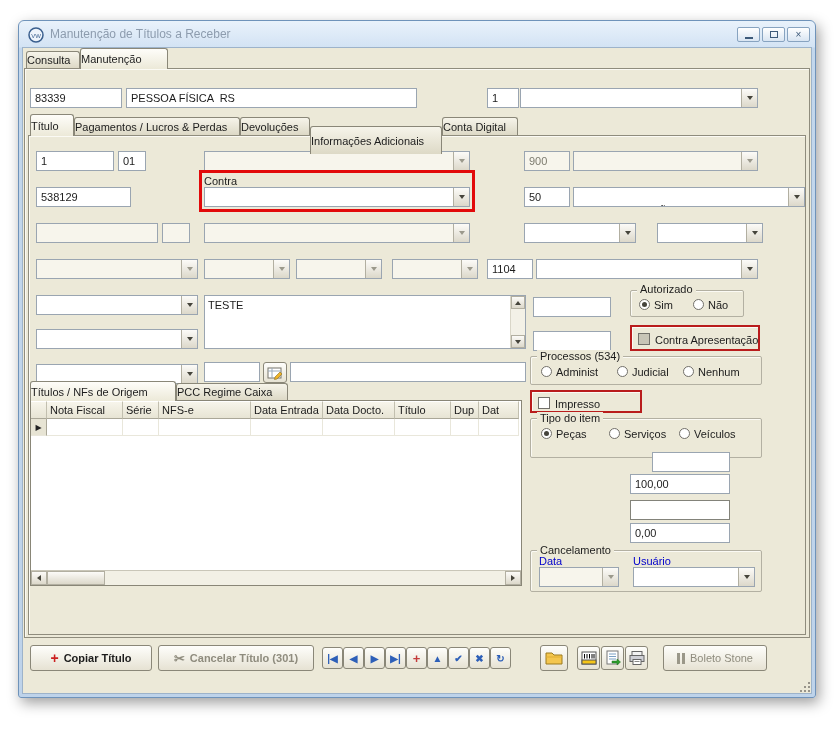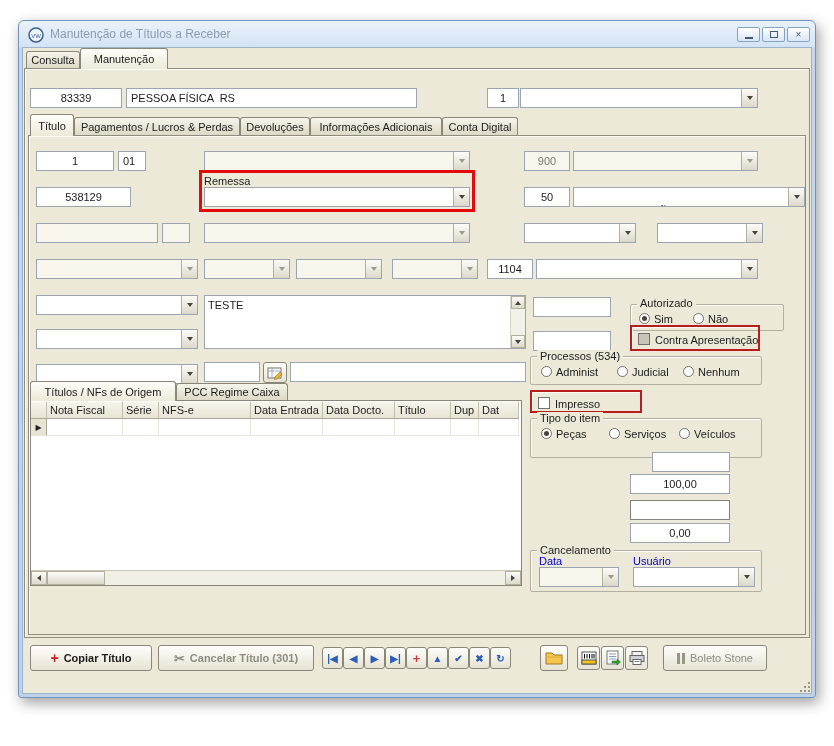--- a/index.html
+++ b/index.html
@@ -10,31 +10,31 @@
   .frame{left:18px;top:20px;width:798px;height:678px;border:1px solid #6f93ba;border-radius:6px 6px 3px 3px;
          background:linear-gradient(#e9f2fb 0px,#d3e3f4 26px,#c3d7ec 27px,#bed3ea 100%);box-shadow:3px 5px 14px rgba(0,0,0,.38)}
   .client{left:22px;top:47px;width:790px;height:647px;background:#ece9d8;border:1px solid #9db3ca}
   .titletxt{left:50px;top:27px;color:#8d9cae;font-size:12px;white-space:nowrap}
   .capbtn{width:23px;height:15px;background:linear-gradient(#ffffff,#d9e5f2);border:1px solid #87a3c0;border-radius:2px;
           display:flex;align-items:center;justify-content:center;color:#3d5a7a;font-size:10px;line-height:10px}
   .minbar{width:8px;height:2px;background:#3d5a7a;margin-top:6px}
   .maxbox{width:8px;height:7px;border:1.5px solid #3d5a7a}
   
   .panel{background:#ece9d8;border:1px solid #8f8c7d;box-shadow:inset 1px 1px 0 #fbfaf4}
-  .tab{display:flex;align-items:center;justify-content:center;background:linear-gradient(#f6f4ea,#ddd9c6);
+  .tab{display:flex;align-items:center;justify-content:flex-start;background:linear-gradient(#f6f4ea,#ddd9c6);
        border:1px solid #8a8778;border-bottom:none;border-radius:3px 3px 0 0;white-space:nowrap;z-index:4}
   .tab.active{background:linear-gradient(#fefdf9,#ece9d8);z-index:5}
   
   .lbl{height:12px;line-height:12px;white-space:nowrap}
   .blue{color:#0000cc}
   .glab{color:#807e71}
   .bold{font-weight:bold}
   
   .field{height:20px;background:#fff;border:1px solid #9aa5b1;padding:2px 4px;line-height:14px;white-space:pre;overflow:hidden;z-index:2}
-  .num{text-align:center}
+  .num{text-align:left}
   .dis{color:#7d7b6f;background:#f7f5ec}
   .combo{padding-right:18px}
   .cbtn{position:absolute;right:0;top:0;bottom:0;width:16px;background:linear-gradient(#fcfbf8,#dcd8ca);
         border-left:1px solid #b2afa1;display:flex;align-items:center;justify-content:center}
   .tri-d{width:0;height:0;border-left:3.5px solid transparent;border-right:3.5px solid transparent;border-top:4px solid #45443b}
   .dis .tri-d{border-top-color:#9b998c}
   
   .gbox{border:1px solid #b3b0a2;border-radius:2px;box-shadow:1px 1px 0 #fbfaf4 inset;z-index:2}
   .gcap{position:absolute;top:-7px;left:6px;background:#ece9d8;padding:0 3px;height:12px;line-height:12px;white-space:nowrap}
   .spanel{border:2px solid #b91c1c;box-shadow:1px 1px 0 #fbfaf4 inset;z-index:2}
@@ -119,21 +119,21 @@
 
 <div class="abs tab active" style="left:30px;top:114px;width:44px;height:22px">
     <span>Título</span>
   </div>
 <div class="abs tab" style="left:74px;top:117px;width:166px;height:18px">
     <span>Pagamentos / Lucros &amp; Perdas</span>
   </div>
 <div class="abs tab" style="left:240px;top:117px;width:70px;height:18px">
     <span>Devoluções</span>
   </div>
-<div class="abs tab" style="left:310px;top:117px;width:132px;height:18px">
+<div class="abs tab" style="left:310px;top:126px;width:132px;height:28px">
     <span>Informações Adicionais</span>
   </div>
 <div class="abs tab" style="left:442px;top:117px;width:76px;height:18px">
     <span>Conta Digital</span>
   </div>
 <div class="abs panel" style="left:28px;top:135px;width:778px;height:500px;z-index:1"></div>
 
 <span class="abs lbl" style="left:36px;top:139px">Título</span>
 <span class="abs lbl" style="left:204px;top:139px">Tipo</span>
 <span class="abs lbl blue" style="left:524px;top:139px">Banco (701)</span>
@@ -143,21 +143,21 @@
   <span>Contas a Receber</span>
   <span class="cbtn"><i class="tri-d"></i></span>
 </div>
 <div class="abs field num dis" style="left:524px;top:151px;width:46px"><span>900</span></div>
 <div class="abs field combo dis" style="left:573px;top:151px;width:185px">
   <span>BANCO CARTEIRA</span>
   <span class="cbtn"><i class="tri-d"></i></span>
 </div>
 
 <span class="abs lbl blue" style="left:36px;top:175px">Operação</span>
-<span class="abs lbl" style="left:204px;top:175px;z-index:7">Remessa</span>
+<span class="abs lbl" style="left:204px;top:175px;z-index:7">Contra</span>
 <span class="abs lbl" style="left:524px;top:175px">Departamento</span>
 <div class="abs field num" style="left:36px;top:187px;width:95px"><span>538129</span></div>
 <div class="abs field combo" style="left:204px;top:187px;width:266px">
   <span>Pago Totalmente</span>
   <span class="cbtn"><i class="tri-d"></i></span>
 </div>
 <div class="abs redbox" style="left:199px;top:170px;width:276px;height:42px"></div>
 <div class="abs field num" style="left:524px;top:187px;width:46px"><span>50</span></div>
 <div class="abs field combo" style="left:573px;top:187px;width:232px">
   <span>ADMINISTRAÇÃO</span>
@@ -222,21 +222,21 @@
   <span class="vscroll">
     <span class="sbtn" style="top:0">
         <i class="tri-u"></i>
       </span>
     <span class="sbtn" style="bottom:0">
         <i class="tri-d"></i>
       </span>
   </span>
 </div>
 <div class="abs field" style="left:533px;top:297px;width:78px"></div>
-<div class="abs gbox" style="left:630px;top:304px;width:154px;height:27px">
+<div class="abs gbox" style="left:630px;top:290px;width:114px;height:27px">
   <span class="gcap" style="top:-8px">Autorizado</span>
   <span class="abs radio sel" style="left:8px;top:8px"></span>
   <span class="abs lbl" style="left:23px;top:8px">Sim</span>
   <span class="abs radio" style="left:62px;top:8px"></span>
   <span class="abs lbl" style="left:77px;top:8px">Não</span>
 </div>
 
 <span class="abs lbl blue" style="left:36px;top:317px">Remessa Serasa</span>
 <span class="abs lbl" style="left:533px;top:319px">ISS Retido</span>
 <div class="abs field combo" style="left:36px;top:329px;width:162px">

